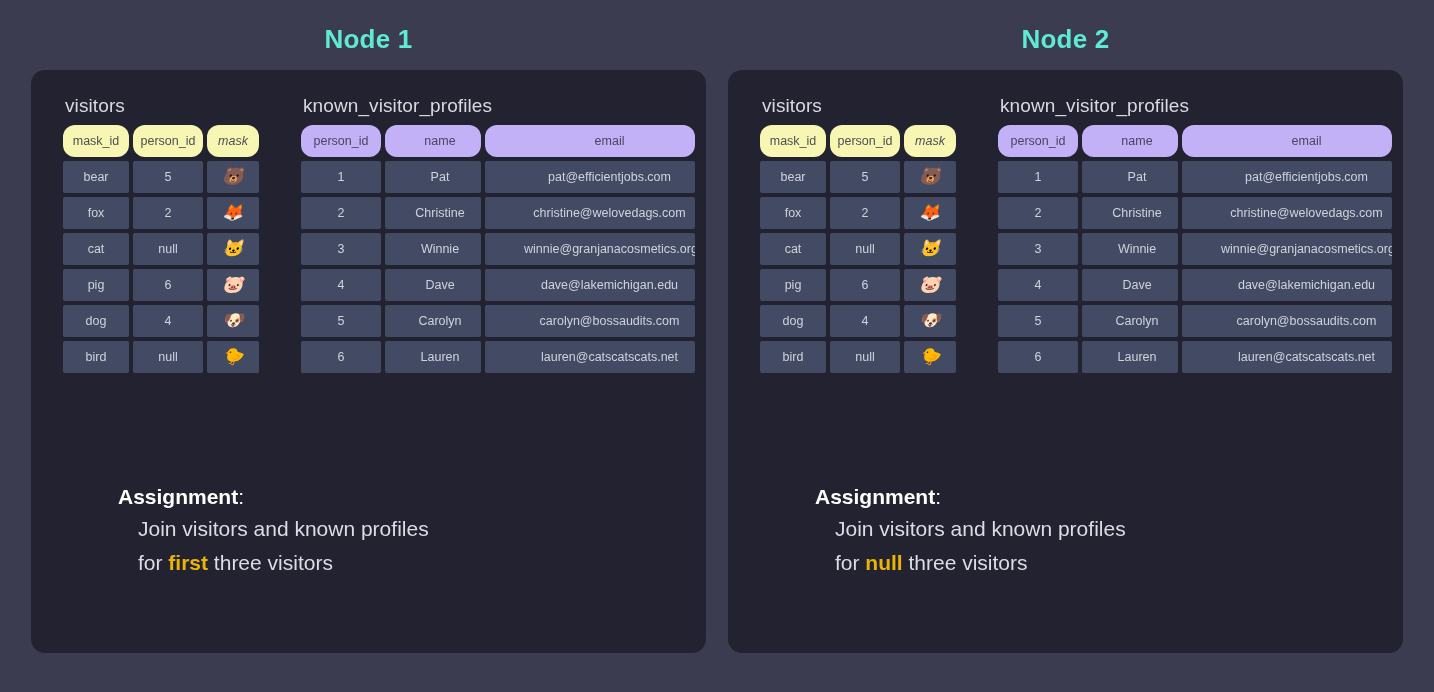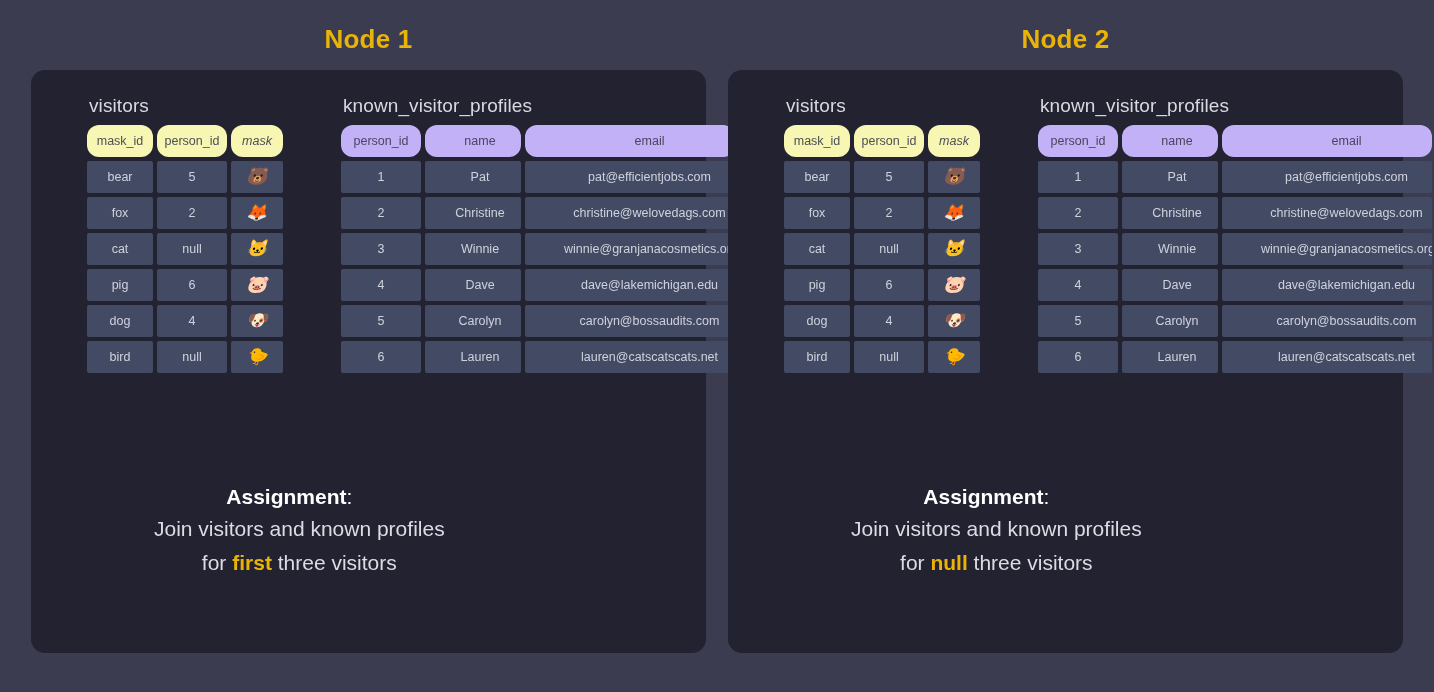--- a/index.html
+++ b/index.html
@@ -22,21 +22,21 @@
     position: absolute;
     top: 0;
     width: 675px;
     height: 692px;
   }
   .node-wrap.node-1 { left: 31px; }
   .node-wrap.node-2 { left: 728px; }
 
   .node-title {
     text-align: center;
-    color: #eab308;
+    color: #5eead4;
     font-size: 26px;
     font-weight: bold;
     letter-spacing: 0.2px;
     padding-top: 24px;
     height: 34px;
     box-sizing: border-box;
     line-height: 30px;
   }
 
   .panel {
@@ -49,22 +49,21 @@
     border-radius: 14px;
     box-sizing: border-box;
   }
 
   .tables-row {
     position: absolute;
     top: 25px;
     left: 32px;
     display: flex;
     align-items: flex-start;
-    gap: 16px;
-    margin-left: 24px;
+    gap: 0px;
   }
 
   .table-block { display: block; }
   .table-block.profiles { margin-left: 42px; }
 
   .table-label {
     color: #d8d9e0;
     font-size: 19px;
     font-weight: normal;
     letter-spacing: 0.1px;
@@ -117,24 +116,23 @@
   .c-maskid   { width: 66px; }
   .c-personid { width: 70px; }
   .c-mask     { width: 52px; font-style: italic; }
   
   .c-pid   { width: 80px; }
   .c-name  { width: 96px; padding-left: 14px; }
   .c-email { width: 210px; padding-left: 39px; }
 
   .assignment {
     position: absolute;
-    left: 103px;
+    left: 87px;
     top: 412px;
     color: #e9eaf0;
-    text-align: center;
   }
   .assign-head {
     font-size: 21px;
     font-weight: bold;
     color: #ffffff;
     line-height: 30px;
     white-space: nowrap;
   }
   .assign-head .colon { font-weight: normal; }
   .assign-body {

